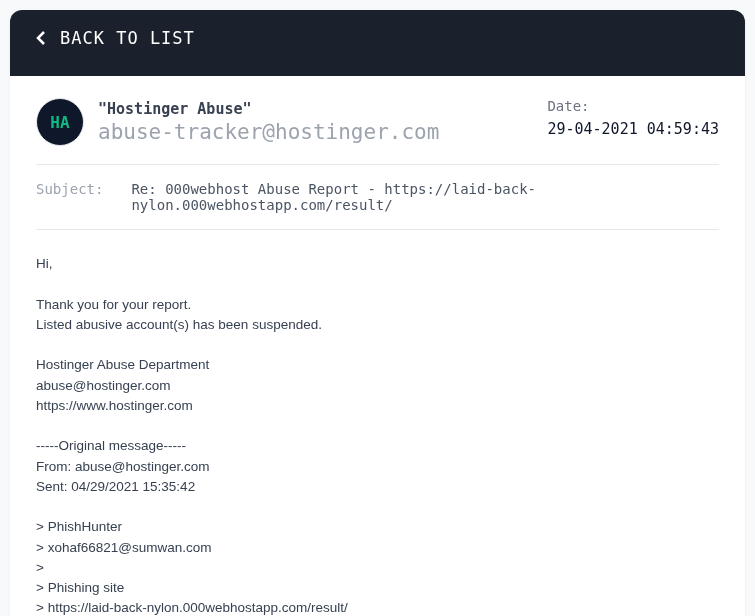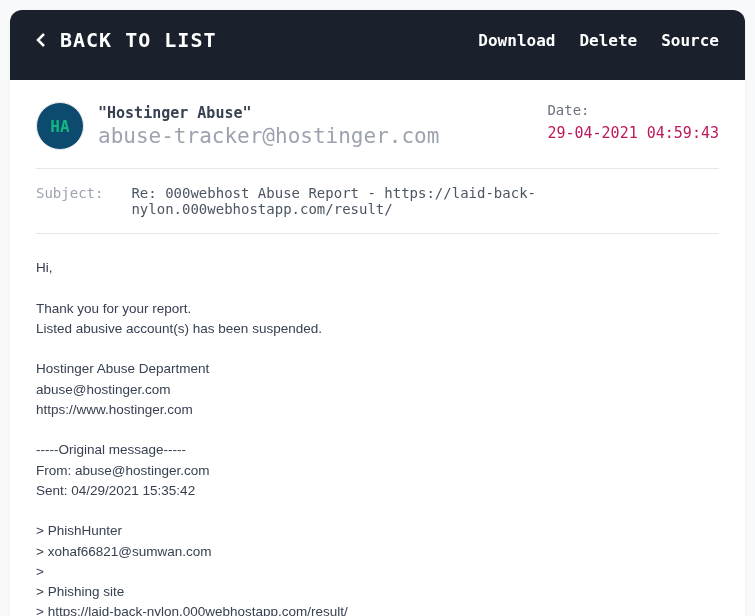--- a/index.html
+++ b/index.html
@@ -28,23 +28,23 @@
       padding: 18px 26px 28px 26px;
     }
     .back-group {
       display: flex;
       align-items: center;
       gap: 14px;
       color: #ffffff;
       cursor: pointer;
     }
     .back-label {
-      font-weight: 700;
+      font-weight: 400;
       letter-spacing: 1px;
-      font-size: 20px;
+      font-size: 17px;
     }
     .actions {
       display: flex;
       gap: 24px;
     }
     .action-link {
       color: #ffffff;
       font-weight: 700;
       font-size: 16px;
       cursor: pointer;
@@ -68,42 +68,42 @@
       width: 48px;
       height: 48px;
       border-radius: 50%;
       border: 1px solid #e5e7eb;
       display: flex;
       align-items: center;
       justify-content: center;
       font-weight: 700;
       color: #10b981;
       font-size: 16px;
-      background: #0c4a6e;
+      background: #0f172a;
     }
     .from-name {
       color: #374151;
       font-weight: 600;
       font-size: 15px;
     }
     .from-email {
       color: #9ca3af;
       font-size: 21px;
       margin-top: 2px;
     }
     .date-group {
       text-align: left;
       color: #4b5563;
     }
     .date-label {
       color: #6b7280;
       font-size: 14px;
     }
     .date-value {
-      color: #be185d;
+      color: #0f172a;
       font-size: 15px;
       margin-top: 6px;
     }
     .subject-row {
       display: flex;
       gap: 28px;
       padding: 16px 0;
       border-bottom: 1px solid #e5e7eb;
       align-items: baseline;
     }
@@ -138,25 +138,20 @@
 
 <div class="card">
 
   <div class="header-bar">
     <div class="back-group">
       <svg class="chevron-svg" viewBox="0 0 10 16">
         <polyline points="8,2 2,8 8,14"></polyline>
       </svg>
       <span class="back-label">BACK TO LIST</span>
     </div>
-    <div class="actions">
-      <span class="action-link">Download</span>
-      <span class="action-link">Delete</span>
-      <span class="action-link">Source</span>
-    </div>
   </div>
 
   <div class="meta-section">
     <div class="meta-row">
       <div class="from-group">
         <div class="avatar">HA</div>
         <div>
           <div class="from-name">"Hostinger Abuse"</div>
           <div class="from-email">abuse-tracker@hostinger.com</div>
         </div>

